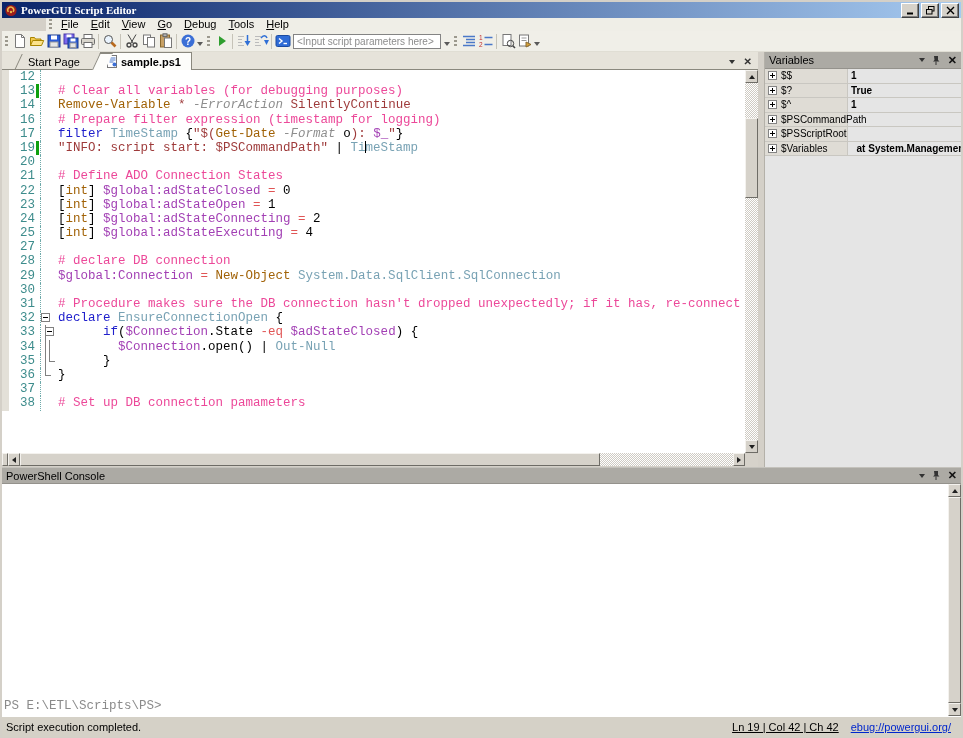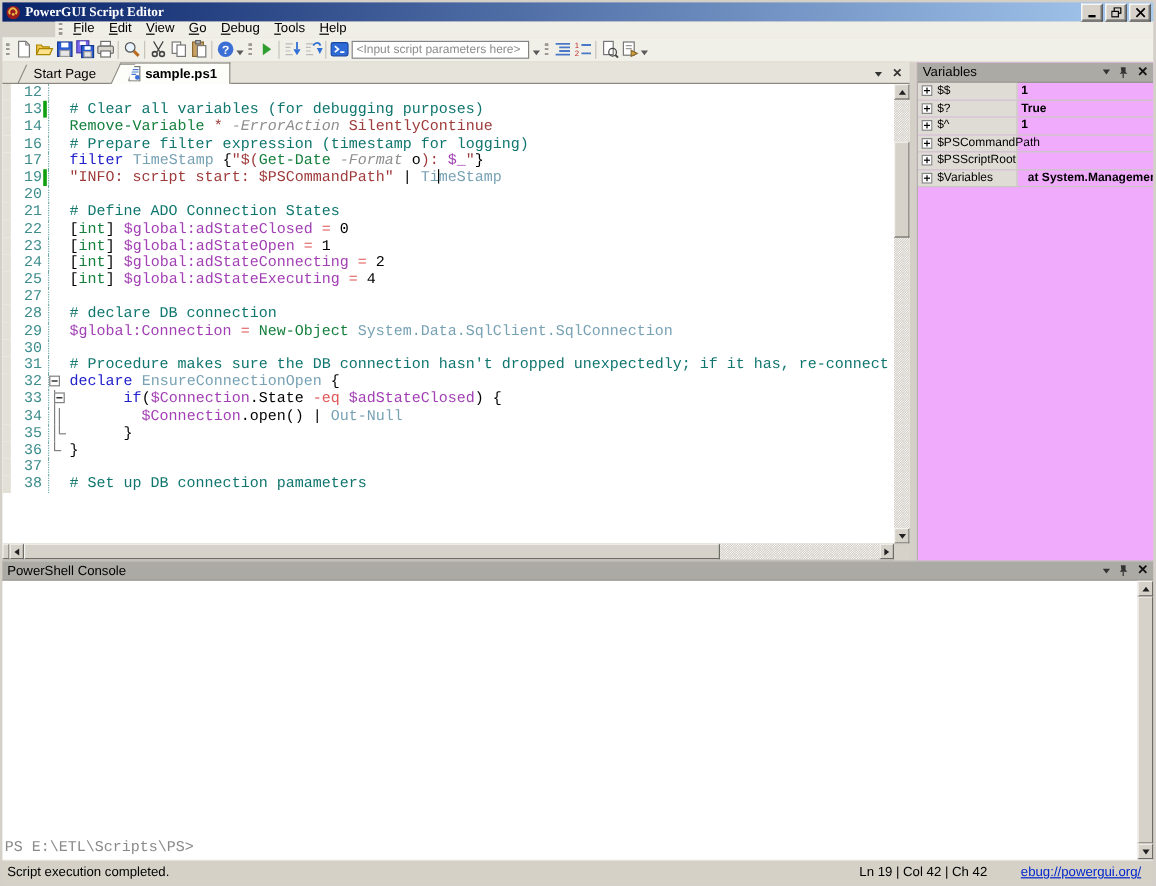--- a/index.html
+++ b/index.html
@@ -49,62 +49,62 @@
   .vA{left:4px;top:0;bottom:0;}
   .vB{left:8px;top:0;bottom:0;}
   .vAh{left:4px;top:0;height:7px;}
   .vBh{left:8px;top:0;height:7px;}
   .tA,.tB{position:absolute;height:1px;background:#808080;top:7px;}
   .tA{left:4px;width:6px;}
   .tB{left:8px;width:6px;}
   .fbox{position:absolute;left:0;top:2px;width:9px;height:9px;border:1px solid #808080;background:#fff;box-sizing:border-box;}
   .fbox::after{content:'';position:absolute;left:1px;right:1px;top:3px;height:1px;background:#000;}
   .fbox.inner{left:4px;}
-  .t-cm{color:#0f766e;}
+  .t-cm{color:#ec4899;}
   .t-kw{color:#2020CC;}
-  .t-cmd{color:#15803d;}
+  .t-cmd{color:#a16207;}
   .t-id{color:#78A2B4;}
   .t-str{color:#9E3A3A;}
   .t-var{color:#A23FB4;}
   .t-op{color:#E05555;}
   .t-par{color:#8E8E8E;font-style:italic;}
   .caret{display:inline-block;width:1px;height:12px;background:#000;vertical-align:-2px;margin:0 -0.5px;}
   
   .sb-btn{position:absolute;background:#D6D2CA;border:1px solid;border-color:#F4F2EE #6E6C66 #6E6C66 #F4F2EE;box-sizing:border-box;display:flex;align-items:center;justify-content:center;}
   .dither{background-image:linear-gradient(45deg,#fff 25%,transparent 25%,transparent 75%,#fff 75%),linear-gradient(45deg,#fff 25%,transparent 25%,transparent 75%,#fff 75%);background-size:2px 2px;background-position:0 0,1px 1px;background-color:#CFCBC3;}
   .thumb{position:absolute;background:#D6D2CA;border:1px solid;border-color:#F4F2EE #6E6C66 #6E6C66 #F4F2EE;box-sizing:border-box;}
   .vsb{position:absolute;right:0;top:0;bottom:0;width:13px;}
   .arr-up{width:0;height:0;border-left:3.5px solid transparent;border-right:3.5px solid transparent;border-bottom:4px solid #202020;}
   .arr-dn{width:0;height:0;border-left:3.5px solid transparent;border-right:3.5px solid transparent;border-top:4px solid #202020;}
   .arr-lf{width:0;height:0;border-top:3.5px solid transparent;border-bottom:3.5px solid transparent;border-right:4px solid #202020;}
   .arr-rt{width:0;height:0;border-top:3.5px solid transparent;border-bottom:3.5px solid transparent;border-left:4px solid #202020;}
   .hscroll{position:relative;height:13px;width:743px;}
   .corner{position:absolute;right:0;bottom:0;width:13px;height:13px;background:#D6D2CA;}
   
   .splitter{width:6px;background:#D4D0C8;flex-shrink:0;}
   
-  .vars-pane{flex:1 1 0;min-width:0;background:#f0abfc;display:flex;flex-direction:column;border-left:1px solid #B4B1A9;overflow:hidden;}
+  .vars-pane{flex:1 1 0;min-width:0;background:#e5e5e5;display:flex;flex-direction:column;border-left:1px solid #B4B1A9;overflow:hidden;}
   .ph-title{font-size:11px;color:#000;flex:1;}
   .ph-btns{display:flex;align-items:center;gap:7px;}
   .ph-x{font-size:11px;font-weight:bold;color:#111;line-height:11px;}
   .vars-head{height:16px;background:#ACAAA4;border-bottom:1px solid #94928C;display:flex;align-items:center;padding:0 4px;flex-shrink:0;}
   .var-row{display:flex;height:13.5px;border-bottom:1px solid #C9C7C1;box-sizing:content-box;}
   .var-name{flex:0 0 66px;width:66px;background:#DFDCD5;border-right:1px solid #C9C7C1;position:relative;font:10px/13.5px "Liberation Sans",sans-serif;padding-left:16px;box-sizing:content-box;color:#000;white-space:nowrap;}
   .expander{position:absolute;left:3px;top:2px;width:9px;height:9px;border:1px solid #848484;background:#fff;box-sizing:border-box;}
   .expander::after{content:'';position:absolute;left:1px;right:1px;top:3px;height:1px;background:#000;}
   .expander::before{content:'';position:absolute;top:1px;bottom:1px;left:3px;width:1px;background:#000;}
   .var-val{flex:1 1 0;min-width:0;font:bold 10px/13.5px "Liberation Sans",sans-serif;padding-left:3px;white-space:pre;overflow:hidden;color:#000;}
   
   .console-head{height:15px;background:#ACAAA4;border-top:1px solid #C4C2BC;border-bottom:1px solid #94928C;display:flex;align-items:center;padding:0 4px;}
   .console{position:relative;height:232px;background:#fff;}
   .prompt{position:absolute;left:2px;bottom:3px;font:12.5px "Liberation Mono",monospace;color:#8A8A8A;}
   
   .statusbar{height:20px;background:#D5D1C7;border-top:1px solid #FFFFFF;display:flex;align-items:center;padding:0 4px;font-size:11px;color:#000;}
   .statusbar .sb-msg{flex:1;}
-  .statusbar .sb-pos{margin-right:28px;}
+  .statusbar .sb-pos{margin-right:12px;text-decoration:underline;}
   .statusbar .sb-link{color:#0026CC;text-decoration:underline;margin-right:6px;}
 </style>
 </head>
 <body>
 
 <div class="window">
   <div class="titlebar">
     <svg class="ticon" viewBox="0 0 14 14">
         <circle cx="7" cy="7" r="6" fill="#9B1C1C"></circle>
         <path d="M4.2 8.5a3.2 3.2 0 1 1 5 0" stroke="#E8B84B" stroke-width="1.6" fill="none"></path>

